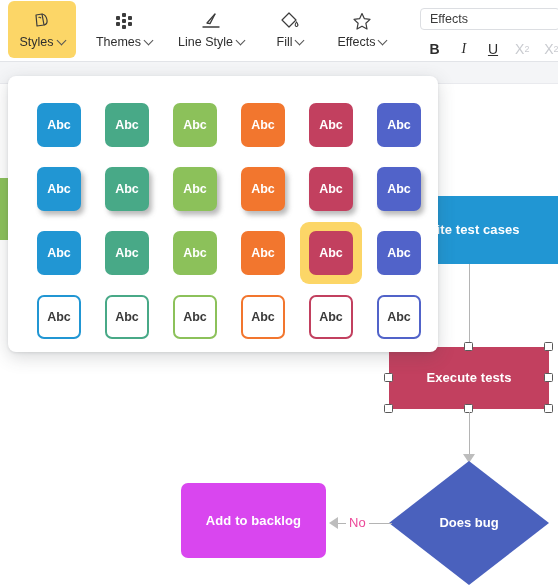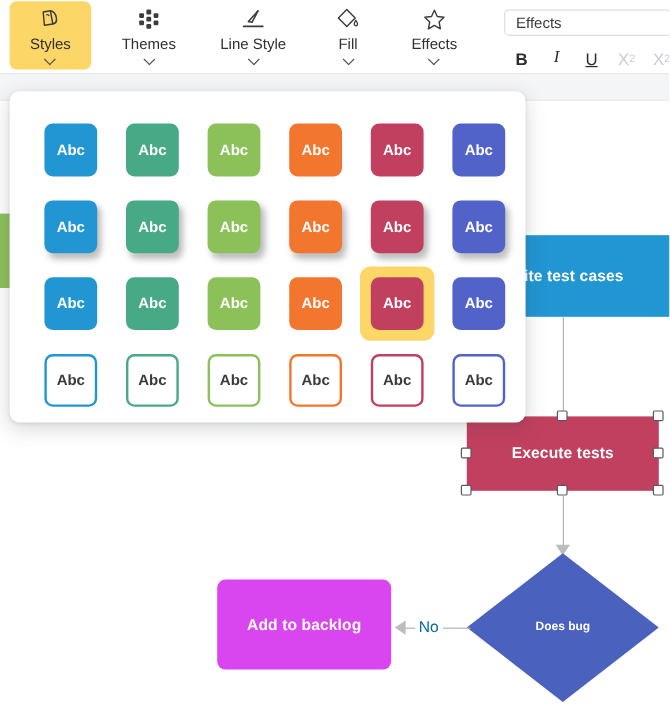--- a/index.html
+++ b/index.html
@@ -46,21 +46,21 @@
   .diamond-wrap svg { position: absolute; left: 0; top: 0; }
   .diamond-label {
     position: absolute;
     left: 0; top: 0;
     width: 100%; height: 100%;
     display: flex;
     align-items: center;
     justify-content: center;
     text-align: center;
     color: #ffffff;
-    font-size: 10px;
+    font-size: 13px;
     font-weight: bold;
     line-height: 1.38;
     pointer-events: none;
   }
 
   .connector { position: absolute; }
   .conn-line {
     position: absolute;
     background: #b4b4b4;
   }
@@ -78,21 +78,21 @@
     position: absolute;
     width: 0; height: 0;
     border-top: 6px solid transparent;
     border-bottom: 6px solid transparent;
     border-right: 9px solid #bdbdbd;
   }
 
   .conn-label {
     position: absolute;
     font-size: 13px;
-    color: #0369a1;
+    color: #ec4899;
     background: #ffffff;
     padding: 0 3px;
     font-family: "Liberation Sans", sans-serif;
   }
 
   
   .handle {
     position: absolute;
     width: 9px; height: 9px;
     background: #ffffff;
@@ -150,21 +150,20 @@
     align-items: center;
     justify-content: center;
     color: #3c3c3c;
   }
   .tool-label {
     display: flex;
     align-items: center;
     gap: 4px;
     font-size: 12.5px;
     color: #2f2f2f;
-    flex-direction: column;
   }
   .caret {
     display: inline-block;
     width: 7px; height: 7px;
     border-right: 1.4px solid #555;
     border-bottom: 1.4px solid #555;
     transform: translateY(-2px) rotate(45deg);
   }
 
   

